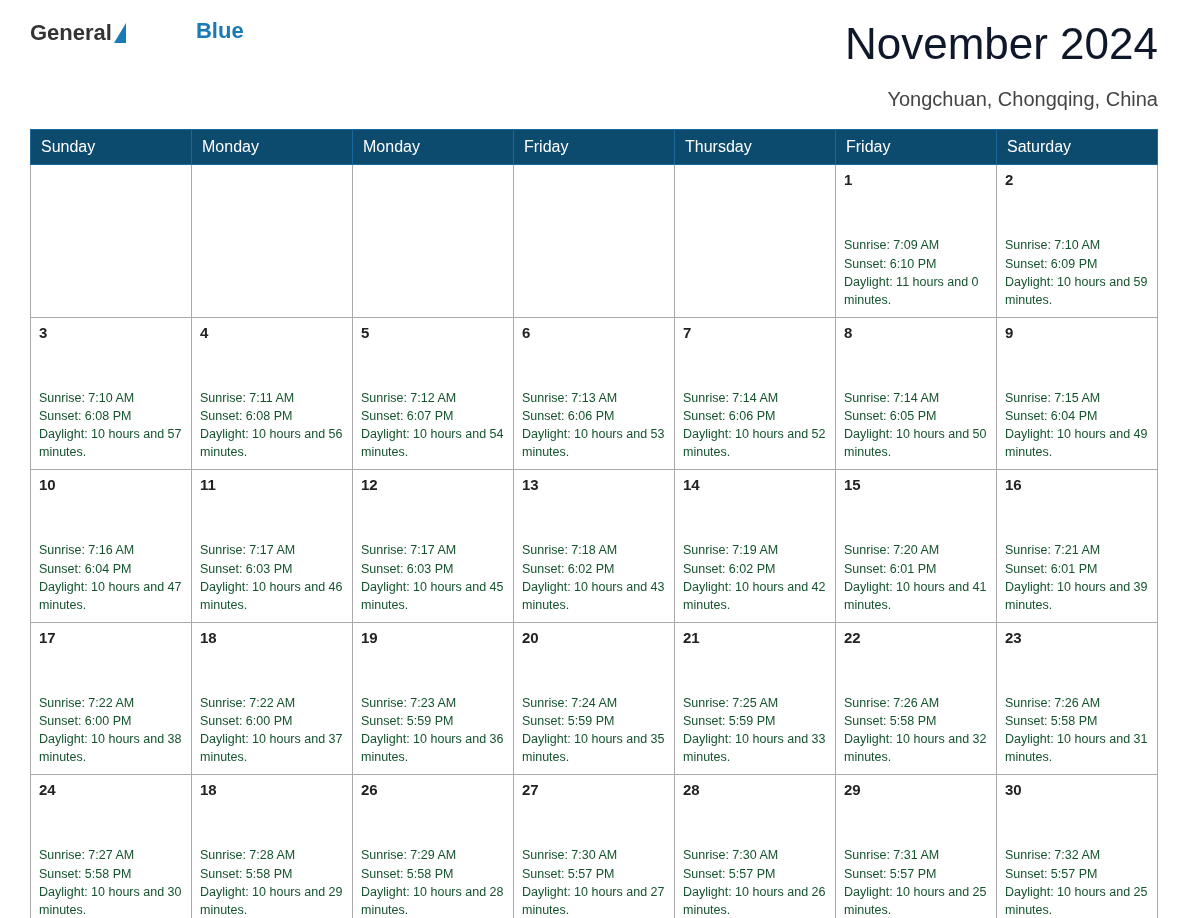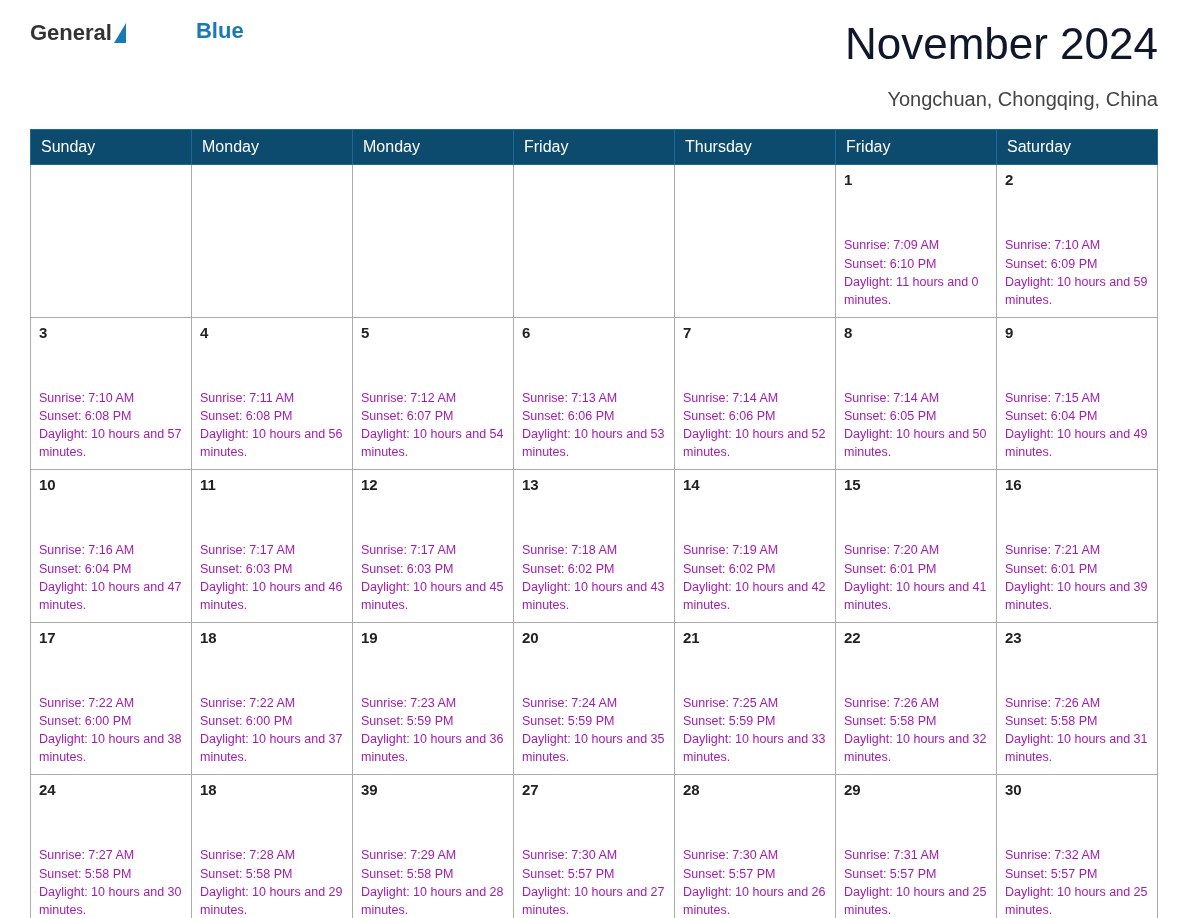--- a/index.html
+++ b/index.html
@@ -84,21 +84,21 @@
     }
     .day-number {
       font-size: 15px;
       font-weight: bold;
       color: #222;
       display: block;
       margin-bottom: 4px;
     }
     .day-info {
       font-size: 12.5px;
-      color: #a21caf;
+      color: #14532d;
       line-height: 1.45;
       margin-top: 48px;
     }
     .empty-cell {
       background: #f5f5f5;
     }
     tr.week-row td {
       height: 110px;
     }
   </style>
@@ -243,21 +243,21 @@
       <tr class="week-row">
         <td>
           <span class="day-number">24</span>
           <div class="day-info">Sunrise: 7:27 AM<br>Sunset: 5:58 PM<br>Daylight: 10 hours and 30 minutes.</div>
         </td>
         <td>
           <span class="day-number">18</span>
           <div class="day-info">Sunrise: 7:28 AM<br>Sunset: 5:58 PM<br>Daylight: 10 hours and 29 minutes.</div>
         </td>
         <td>
-          <span class="day-number">39</span>
+          <span class="day-number">26</span>
           <div class="day-info">Sunrise: 7:29 AM<br>Sunset: 5:58 PM<br>Daylight: 10 hours and 28 minutes.</div>
         </td>
         <td>
           <span class="day-number">27</span>
           <div class="day-info">Sunrise: 7:30 AM<br>Sunset: 5:57 PM<br>Daylight: 10 hours and 27 minutes.</div>
         </td>
         <td>
           <span class="day-number">28</span>
           <div class="day-info">Sunrise: 7:30 AM<br>Sunset: 5:57 PM<br>Daylight: 10 hours and 26 minutes.</div>
         </td>

